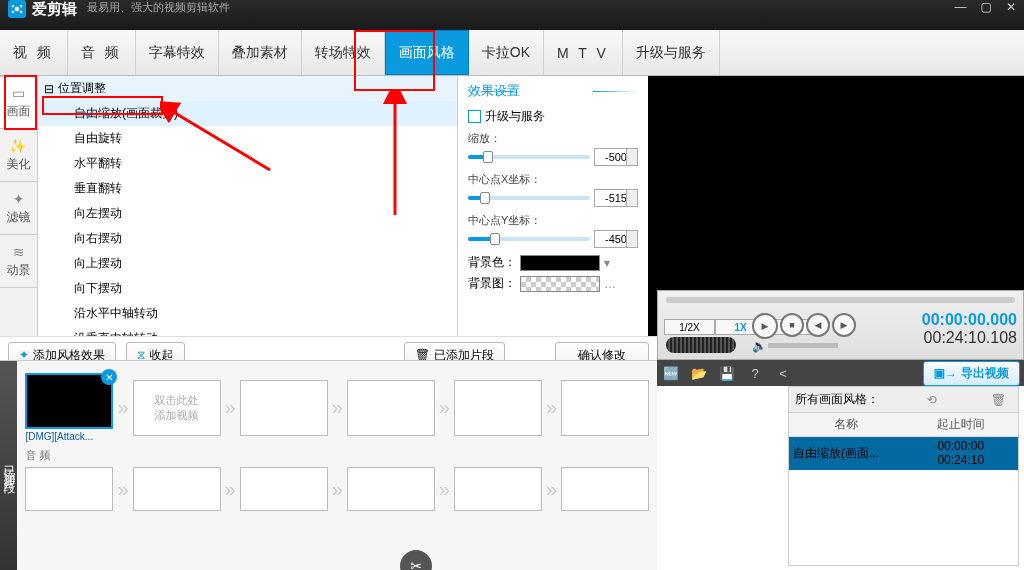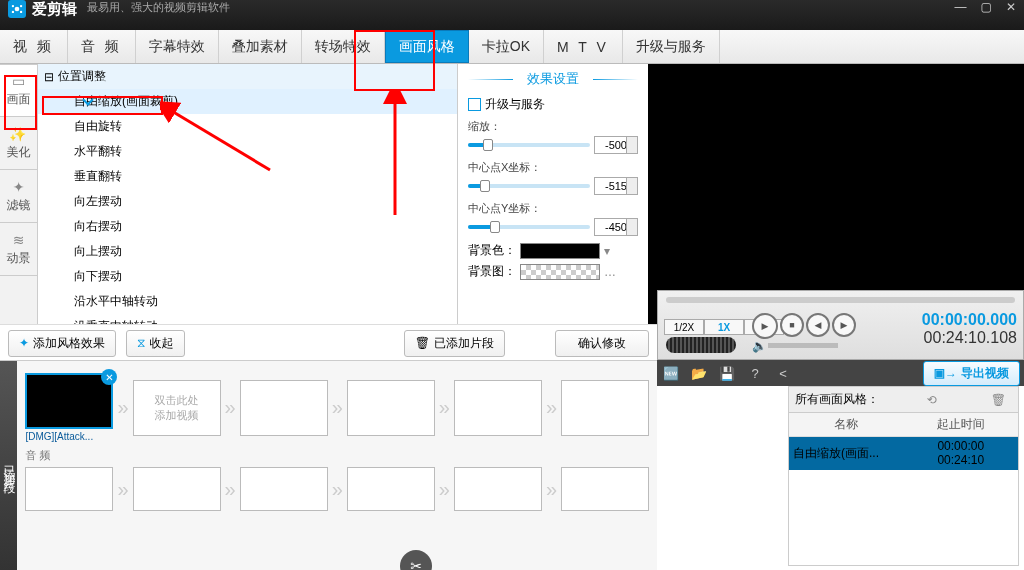--- a/index.html
+++ b/index.html
@@ -4,59 +4,59 @@
 <style>
 *{box-sizing:border-box;margin:0;padding:0;font-family:"Microsoft YaHei",sans-serif;font-size:12px}
 body{width:1024px;height:570px;background:#fff;overflow:hidden;position:relative}
 .titlebar{height:30px;background:linear-gradient(#2a2a2a,#1a1a1a);display:flex;align-items:flex-start;padding:0 8px;color:#fff}
 .logo{width:18px;height:18px;border-radius:3px;background:#0a9ae0;margin-right:6px;display:flex;align-items:center;justify-content:center;font-size:10px}
 .logo svg{width:14px;height:14px}
 .appname{font-size:15px;font-weight:bold;margin-right:10px}
 .subtitle{color:#aaa;font-size:11px}
 .winbtns{margin-left:auto;display:flex;gap:14px;font-size:16px;color:#ccc}
 .winbtns span{cursor:pointer}
-.tabbar{height:34px;background:linear-gradient(#f8f8f8,#e8e8e8);border-bottom:1px solid #bbb;display:flex;align-items:stretch}
+.tabbar{height:46px;background:linear-gradient(#f8f8f8,#e8e8e8);border-bottom:1px solid #bbb;display:flex;align-items:stretch}
 .tab{padding:0 13px;display:flex;align-items:center;border-right:1px solid #d0d0d0;font-size:14px;color:#333;cursor:pointer;letter-spacing:3px}
 .tab.active{background:#0a9ae0;color:#fff;border:1px solid #0a7aba}
 .redbox{position:absolute;border:2px solid #ff0000;pointer-events:none;z-index:50}
 .arrow{position:absolute;z-index:49;pointer-events:none}
 .main{display:flex;height:260px}
 .sidebar{width:38px;background:#f2f2f2;border-right:1px solid #ccc;display:flex;flex-direction:column}
 .sidetab{height:53px;display:flex;flex-direction:column;align-items:center;justify-content:center;border-bottom:1px solid #ccc;font-size:11px;color:#555;cursor:pointer;gap:2px}
 .sidetab.active{background:#fff;border-top:1px solid #ccc}
 .sidetab .ic{font-size:14px;color:#888}
 .listpane{width:420px;background:#fff;border-right:1px solid #ccc;overflow:hidden;position:relative}
 .treehead{background:#e8f4fd;padding:4px 6px;display:flex;align-items:center;gap:4px;font-size:12px}
 .tree{padding-left:0}
 .treeitem{padding:4px 4px 4px 36px;font-size:12px;cursor:pointer;position:relative}
 .treeitem.sel{background:#e0f1ff}
 .treeitem.sel::before{content:"";position:absolute;left:46px;top:7px;width:6px;height:6px;border-left:2px solid #0a9ae0;border-bottom:2px solid #0a9ae0;transform:rotate(-45deg)}
 .effectpane{width:190px;padding:6px 10px;background:#fff;position:relative}
-.sectionhead{text-align:center;color:#0a9ae0;font-size:13px;margin-bottom:8px;position:relative}
+.sectionhead{color:#0a9ae0;font-size:13px;margin-bottom:8px;position:relative}
 .sectionhead::before,.sectionhead::after{content:"";position:absolute;top:50%;width:45px;height:1px;background:linear-gradient(90deg,transparent,#0a9ae0)}
 .sectionhead::before{left:0}
 .sectionhead::after{right:0;background:linear-gradient(90deg,#0a9ae0,transparent)}
 .chk{display:flex;align-items:center;gap:4px;margin:4px 0}
 .chk .box{width:13px;height:13px;border:1px solid #0a9ae0}
 .lbl{font-size:11px;color:#444;margin-top:6px}
 .sliderrow{display:flex;align-items:center;gap:4px;margin:2px 0 6px}
 .slider{flex:1;height:4px;background:#c8e4f5;border-radius:2px;position:relative}
 .slider .fill{position:absolute;left:0;top:0;height:100%;background:#0a9ae0;border-radius:2px}
 .slider .thumb{position:absolute;top:-4px;width:10px;height:12px;background:#fff;border:1px solid #888;border-radius:2px}
 .numbox{width:44px;height:18px;border:1px solid #aaa;font-size:11px;text-align:right;padding:0 10px 0 2px;line-height:16px;position:relative;background:#fff}
 .numbox::after{content:"";position:absolute;right:0;top:0;width:10px;height:100%;background:#eee;border-left:1px solid #aaa}
 .colorrow{display:flex;align-items:center;gap:4px;margin:4px 0}
 .swatch{width:80px;height:16px;border:1px solid #888;background:#000}
 .checker{width:80px;height:16px;border:1px solid #888;background:repeating-conic-gradient(#ccc 0 25%,#fff 0 50%) 0 0/10px 10px}
 .dots{color:#888}
 .preview{flex:1;background:#000;position:relative}
 .playerbar{position:absolute;left:657px;top:290px;width:367px;height:70px;background:linear-gradient(#f0f0f0,#dedede);border:1px solid #aaa}
 .playerbar .track{margin:6px 8px;height:6px;background:#ccc;border-radius:3px}
 .speedbtns{position:absolute;left:6px;top:28px;display:flex;gap:0}
-.spd{width:40px;height:16px;border:1px solid #aaa;font-size:10px;display:flex;align-items:center;justify-content:center;background:#f8f8f8}
+.spd{width:51px;height:16px;border:1px solid #aaa;font-size:10px;display:flex;align-items:center;justify-content:center;background:#f8f8f8}
 .spd.on{color:#0a9ae0;font-weight:bold}
 .playbtns{position:absolute;left:94px;top:22px;display:flex;gap:2px}
 .pbtn{width:24px;height:24px;border:2px solid #777;border-radius:50%;display:flex;align-items:center;justify-content:center;font-size:9px;color:#555;background:#f8f8f8}
 .pbtn.big{width:26px;height:26px}
 .timecode{position:absolute;right:6px;top:20px;text-align:right;font-family:Consolas,monospace}
 .tc1{color:#0a9ae0;font-size:16px;font-weight:bold}
 .tc2{color:#333;font-size:16px;font-weight:normal}
 .wheel{position:absolute;left:8px;top:46px;width:70px;height:16px;background:repeating-linear-gradient(90deg,#222 0 2px,#555 2px 4px);border-radius:8px}
 .volico{position:absolute;left:94px;top:48px;color:#888}
 .vbar{position:absolute;left:110px;top:52px;width:70px;height:5px;background:#bbb}

